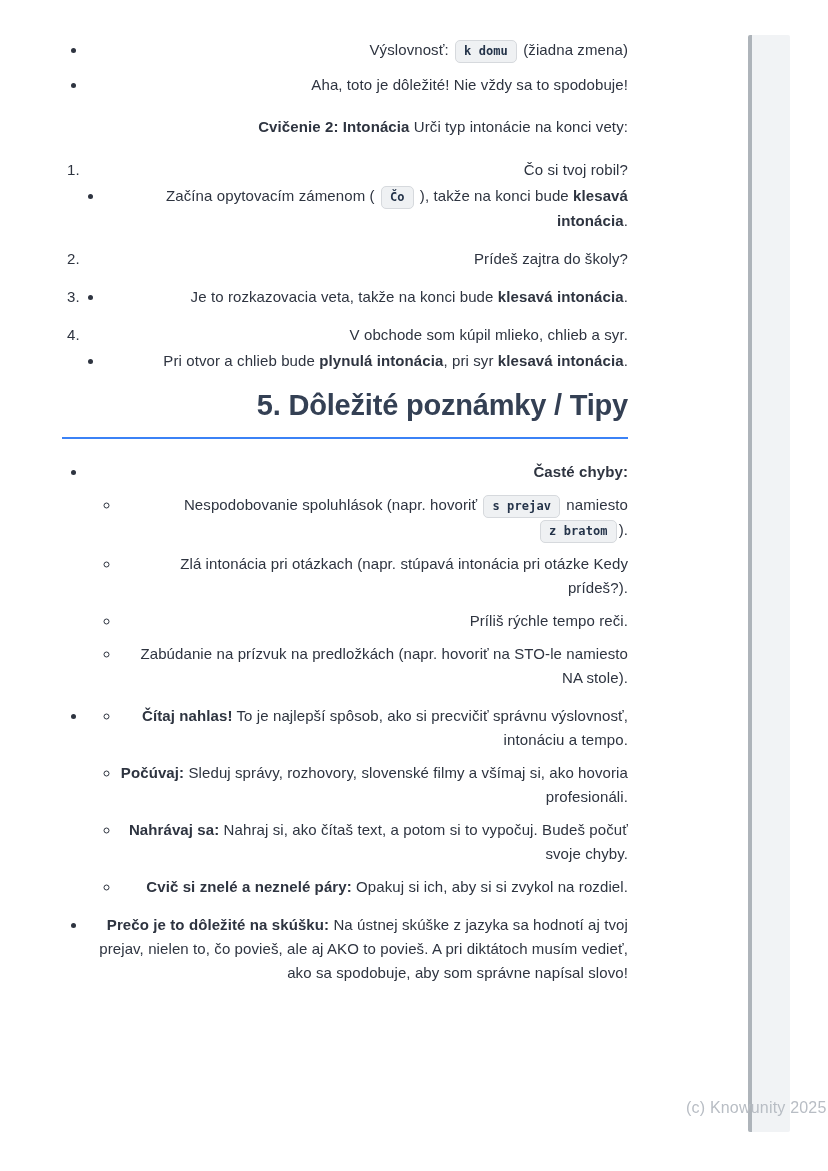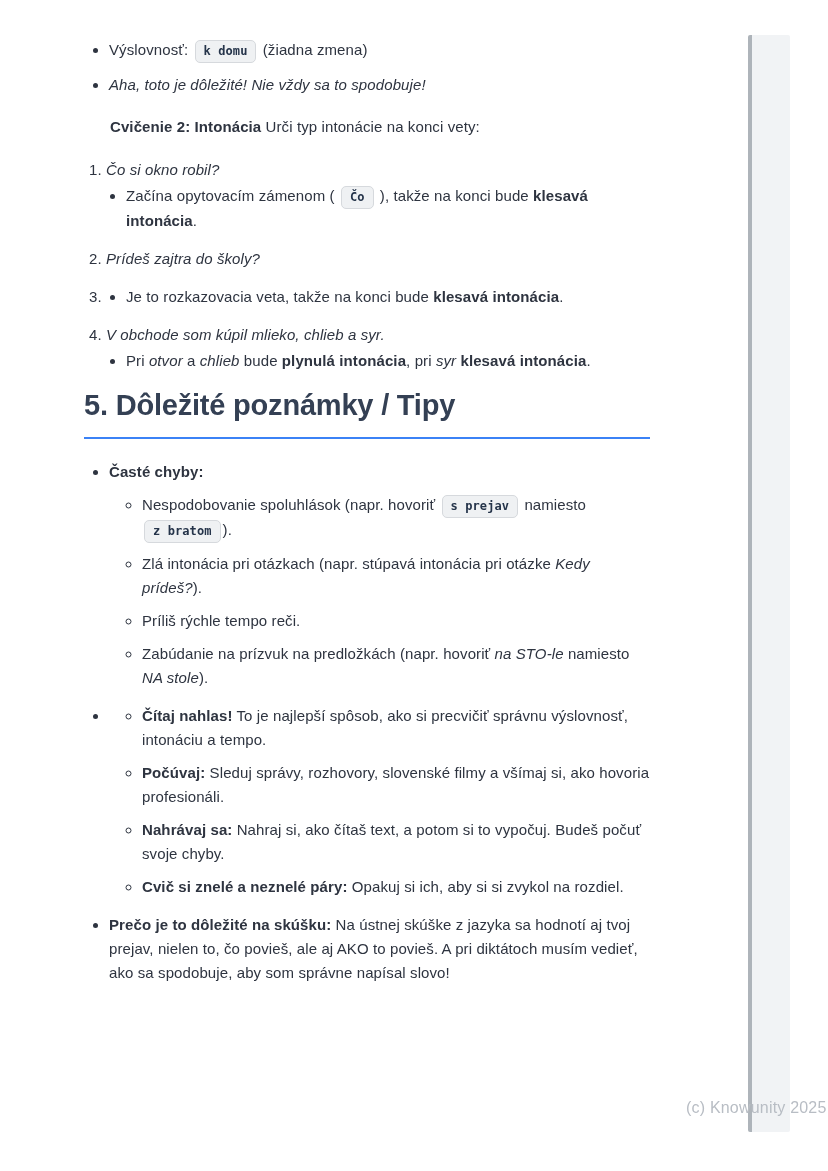--- a/index.html
+++ b/index.html
@@ -2,28 +2,29 @@
 <html><head>
 <meta charset="utf-8">
 <style>
   * { box-sizing: border-box; margin: 0; padding: 0; }
   html, body { background: #ffffff; }
   body { width: 828px; height: 1171px; font-family: "Liberation Sans", sans-serif; }
 
   .page { position: relative; width: 828px; height: 1171px; background: #ffffff; overflow: hidden; }
 
   .content {
-    position: absolute; left: 84px; top: 38px; width: 566px;
+    position: absolute; left: 62px; top: 38px; width: 566px;
     font-size: 15px; line-height: 24px; color: #2e3440;
     letter-spacing: 0.1px;
+    text-align: right;
   }
 
   
   .seg-bold { font-weight: 700; }
-  .seg-italic { font-style: italic; }
+  .seg-italic { }
   .chip {
     display: inline-block;
     font-family: "DejaVu Sans Mono", monospace;
     font-size: 12px; font-weight: 700; color: #25344a;
     background: #eff1f3; border: 1px solid #d6d9dd; border-radius: 5px;
     padding: 2px 8px 3px; margin: 0 2px; line-height: 16px;
     vertical-align: baseline; white-space: normal;
   }
 
   
@@ -73,21 +74,21 @@
 
     <ul class="intro">
       <li>Výslovnosť: <code class="chip">k domu</code> (žiadna zmena)</li>
       <li><span class="seg-italic">Aha, toto je dôležité! Nie vždy sa to spodobuje!</span></li>
     </ul>
 
     <p class="exercise-intro"><span class="seg-bold">Cvičenie 2: Intonácia</span> Urči typ intonácie na konci vety:</p>
 
     <ol class="exercise">
       <li>
-        <div><span class="seg-italic">Čo si okno robil?</span></div>
+        <div><span class="seg-italic">Čo si tvoj robil?</span></div>
         <ul class="answer">
           <li>Začína opytovacím zámenom ( <code class="chip">Čo</code> ), takže na konci bude <span class="seg-bold">klesavá intonácia</span>.</li>
         </ul>
       </li>
       <li>
         <div><span class="seg-italic">Prídeš zajtra do školy?</span></div>
       </li>
       <li>
         <ul class="answer">
           <li>Je to rozkazovacia veta, takže na konci bude <span class="seg-bold">klesavá intonácia</span>.</li>

